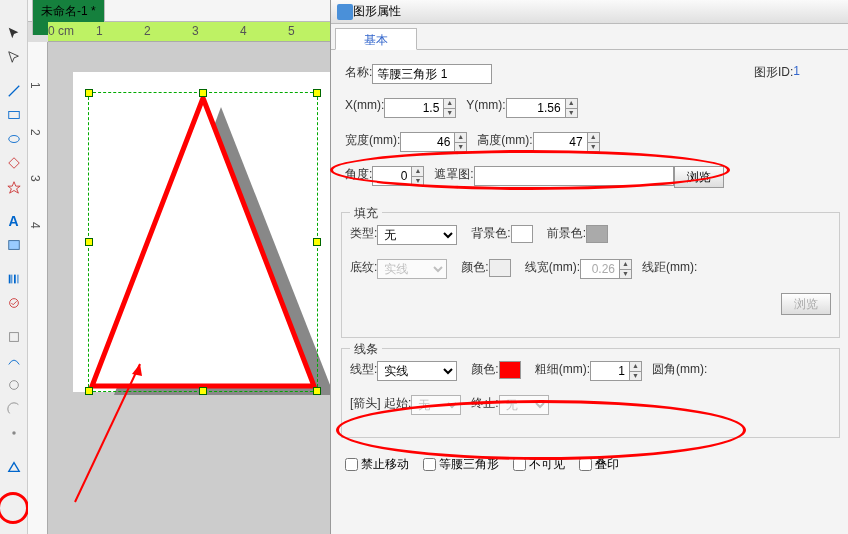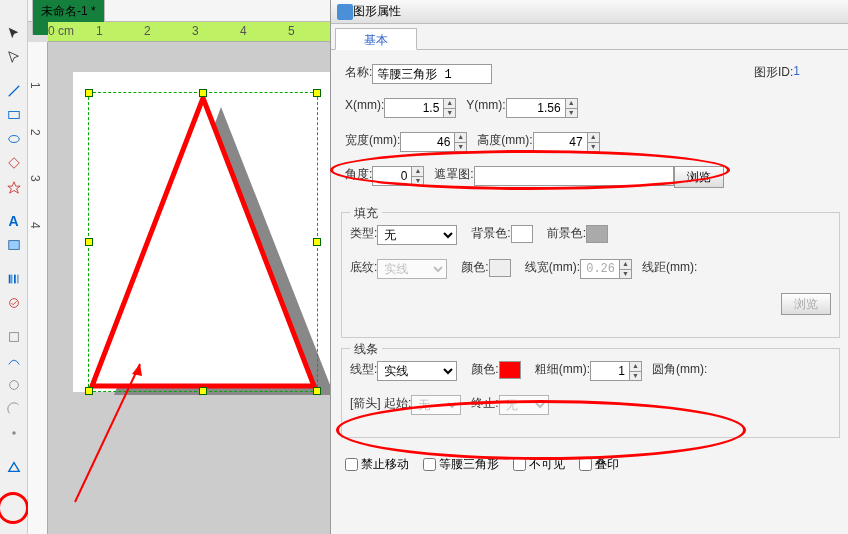--- a/index.html
+++ b/index.html
@@ -198,21 +198,21 @@
     <div class="panel-title-icon"></div>
     <span>图形属性</span>
   </div>
   <div class="tab-strip">
     <div class="ptab"><span>基本</span></div>
   </div>
   <div class="form">
 
     <div class="row">
       <span class="lbl">名称:</span>
-      <input class="inp inp-l" style="width: 120px; font-family: Liberation Mono, monospace;" value="等腰三角形 1">
+      <input class="inp inp-l" style="width: 120px;" value="等腰三角形 1">
       <span style="flex:1"></span>
       <span class="lbl">图形ID:</span>
       <span class="link-val">1</span>
       <span style="width:40px"></span>
     </div>
 
     <div class="row">
       <span class="lbl">X(mm):</span>
       <input class="inp" style="width: 60px;" value="1.5">
         <div class="spinner">
@@ -271,21 +271,21 @@
       <span class="color-box" style="background:#aaa"></span>
     </div>
     <div class="row">
       <span class="lbl">底纹:</span>
       <select class="sel" style="width:70px;color:#aaa" disabled=""><option>实线</option></select>
       <span style="width:14px"></span>
       <span class="lbl">颜色:</span>
       <span class="color-box" style="background:#eee"></span>
       <span style="width:14px"></span>
       <span class="lbl">线宽(mm):</span>
-      <input class="inp" style="width: 40px; color: rgb(170, 170, 170); font-family: Liberation Mono, monospace;" disabled="" value="0.26">
+      <input class="inp" style="width: 40px; color: rgb(170, 170, 170);" disabled="" value="0.26">
         <div class="spinner">
           <div>▲</div>
           <div>▼</div>
         </div>
       <span style="width:10px"></span>
       <span class="lbl">线距(mm):</span>
     </div>
     <div class="row" style="justify-content:flex-end">
       <button class="btn" style="color:#aaa" disabled="">浏览</button>
     </div>

